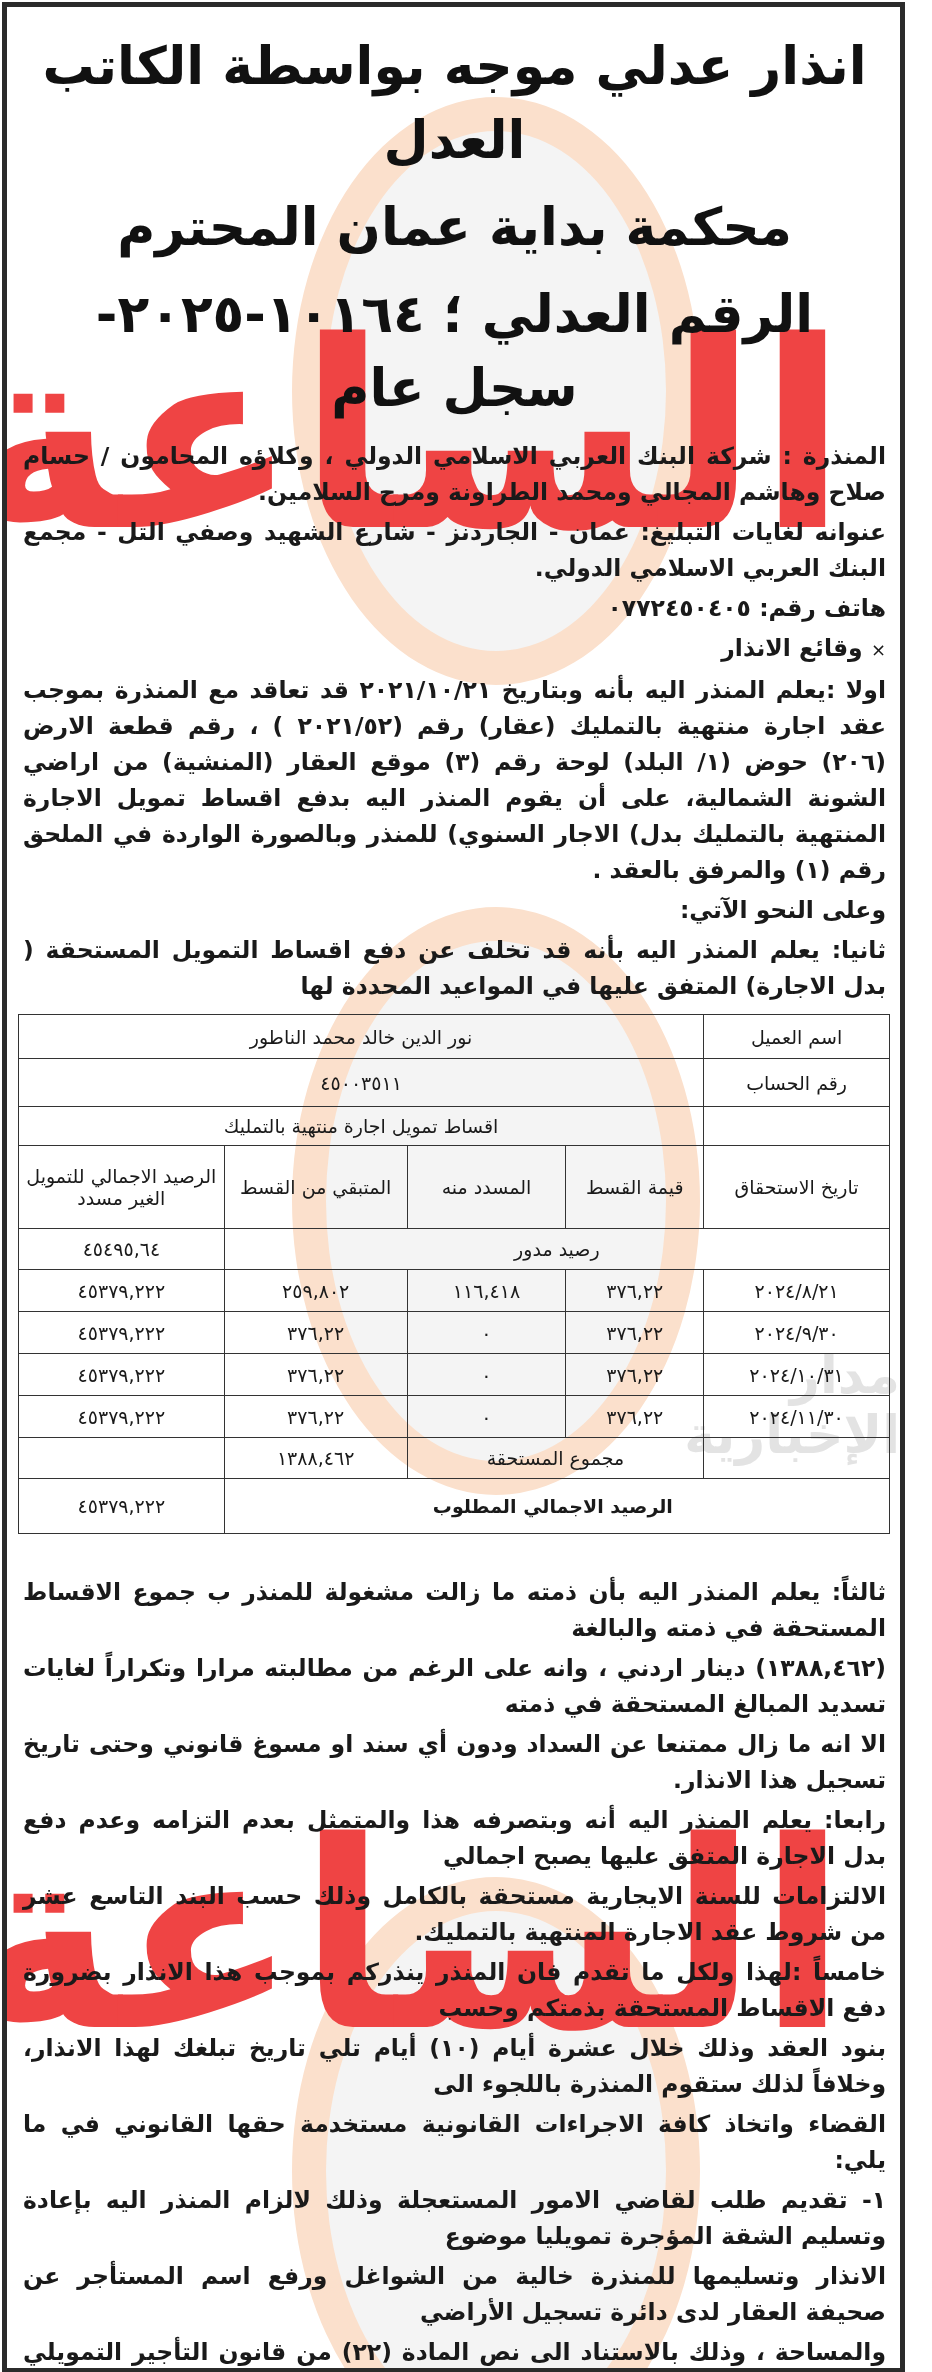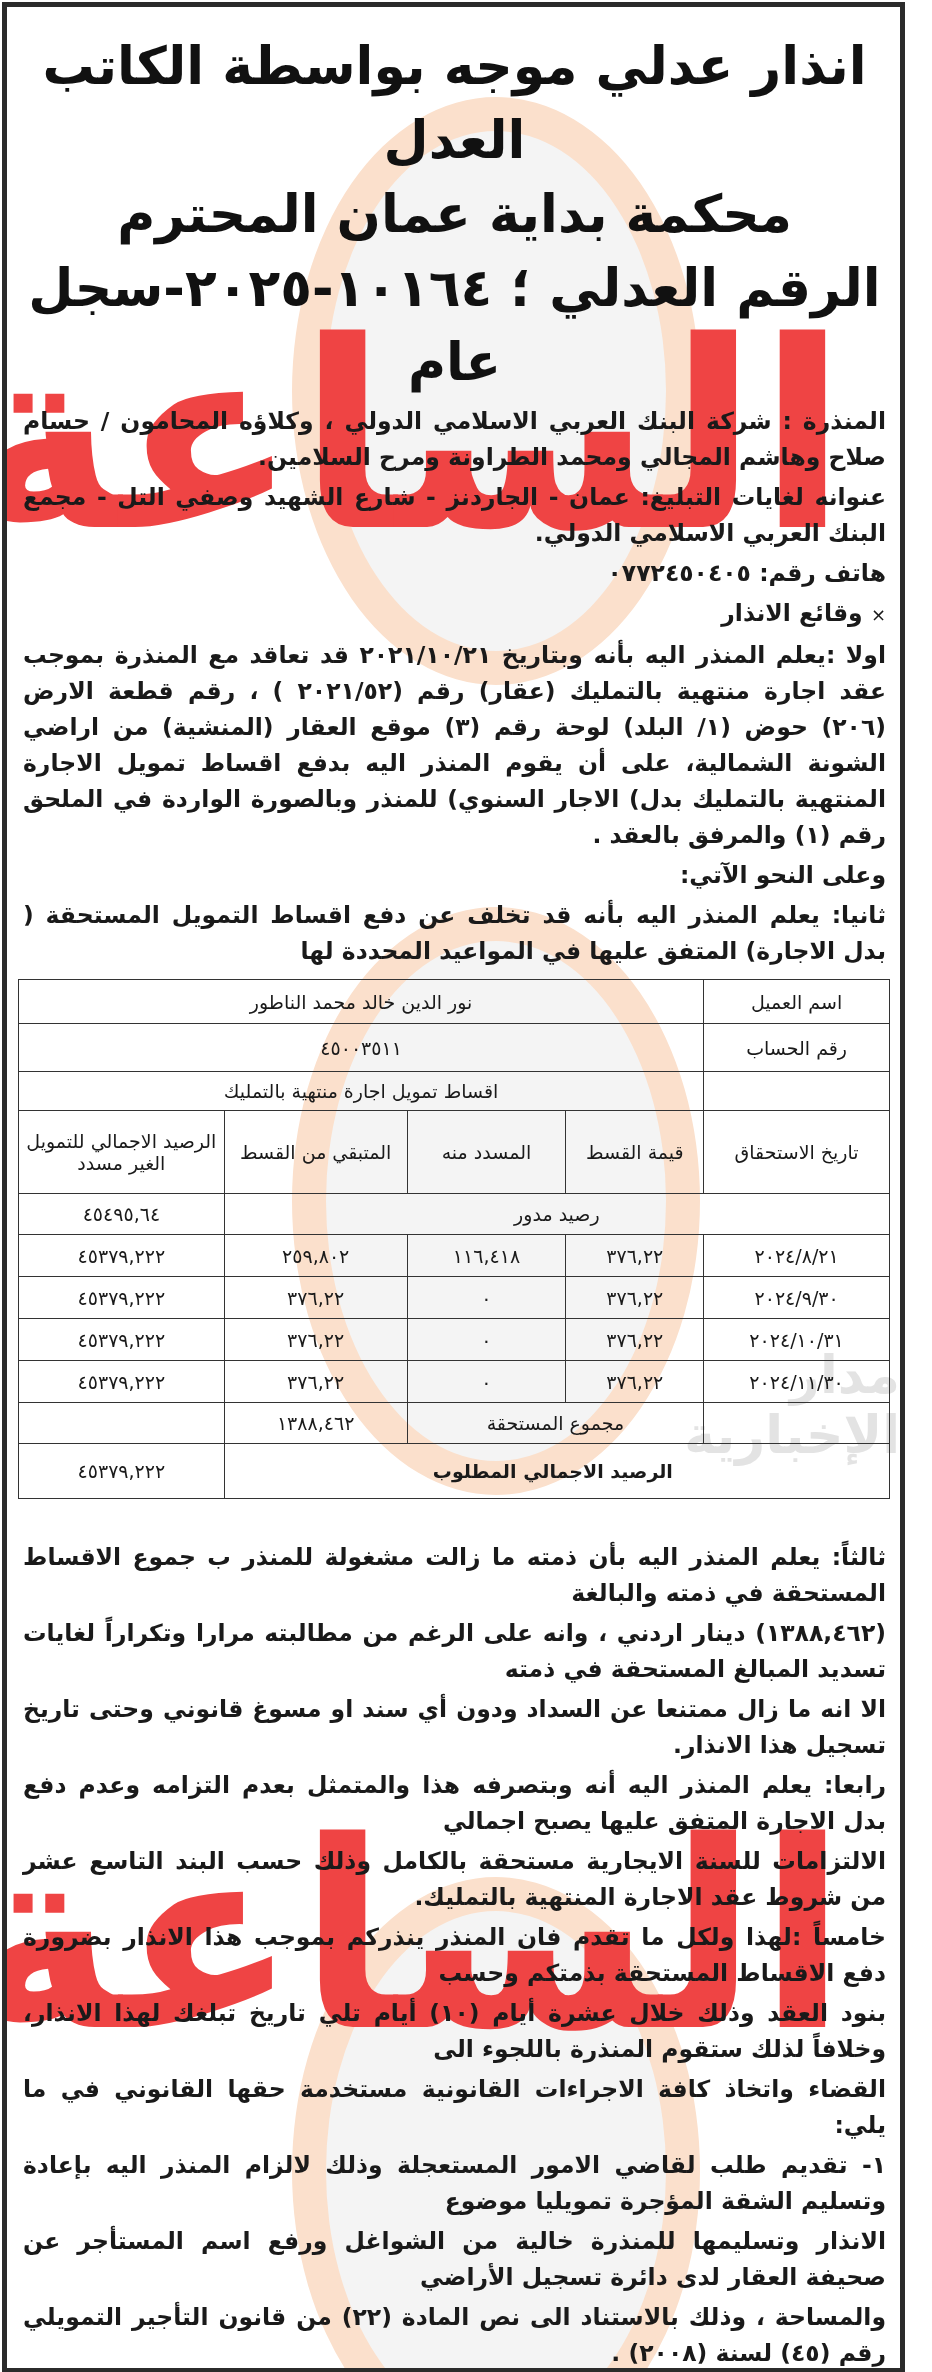--- a/index.html
+++ b/index.html
@@ -5,21 +5,21 @@
   html, body { margin: 0; padding: 0; background: #ffffff; }
   body { width: 932px; height: 2372px; position: relative; overflow: hidden;
          font-family: "DejaVu Sans", "Liberation Sans", sans-serif; color: #1a1a1a; }
   .frame { position: absolute; left: 2px; top: 2px; width: 893px; height: 2361px;
            border: 5px solid #2b2b2b; background: #fff; overflow: hidden; }
   .wm { position: absolute; pointer-events: none; }
   .wm-ring { border-radius: 50%; border: 34px solid #fbe0cc; background: #f4f4f4; }
   .wm-text { color: #ef4444; font-weight: bold; font-size: 260px; line-height: 1; }
   .wm-small { color: #e3e3e3; font-weight: bold; font-size: 52px; }
   .content { position: relative; z-index: 2; padding: 0 10px 0 12px; direction: rtl; }
-  .title { text-align: center; font-weight: bold; font-size: 52px; line-height: 74px; margin: 0; color: #111; }
+  .title { text-align: center; font-weight: bold; font-size: 52px; line-height: 74px; margin: 13px; color: #111; }
   .title:first-child { margin-top: 22px; }
   .para { font-weight: bold; font-size: 23.5px; line-height: 36px; margin: 4px; text-align: justify; text-align-last: right; }
   table.acct { width: 872px; margin: 10px 0 0 0; border-collapse: collapse; direction: rtl; position: relative; z-index: 2; }
   table.acct td { border: 1.6px solid #333; font-family: "DejaVu Sans", sans-serif; font-size: 19px; text-align: center; padding: 0 6px; background: transparent; }
   .num { font-size: 24px; letter-spacing: 1px; }
   .lbl { font-size: 18px; }
   .total-lbl { font-size: 23px; font-weight: bold; text-align: left; padding-right: 14px !important; }
   .bullet-x { font-weight: normal; font-size: 18px; }
 </style>
 </head>

